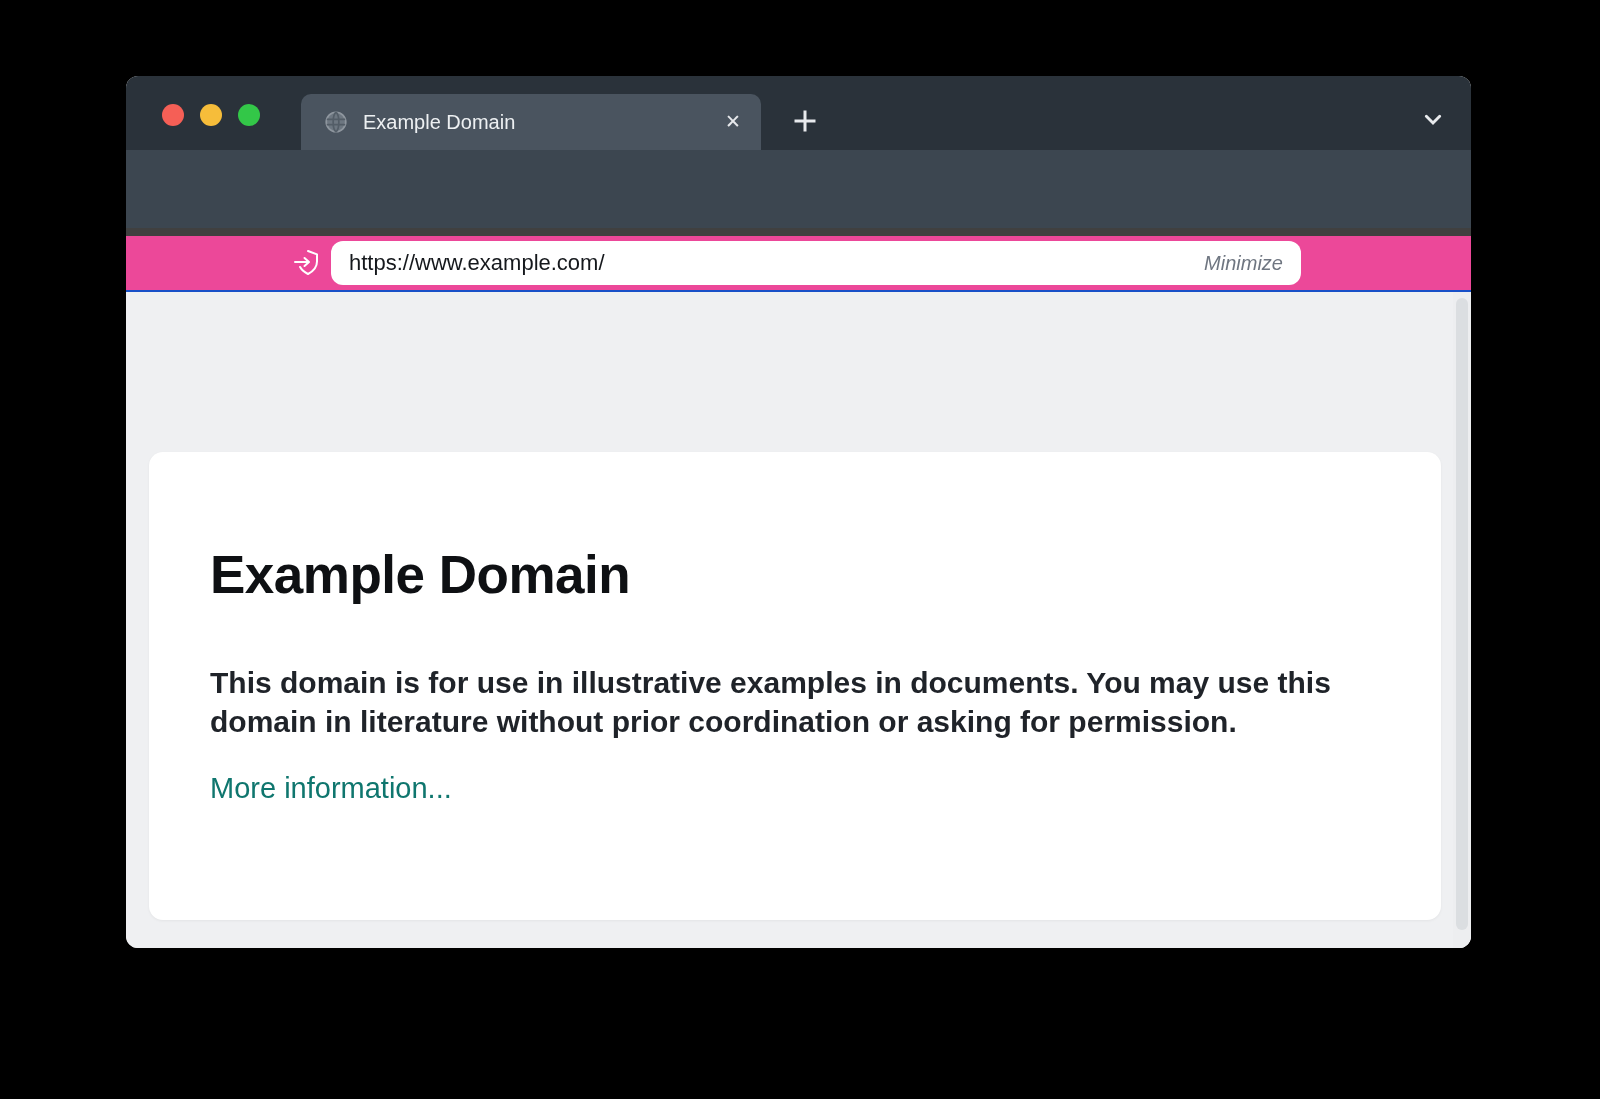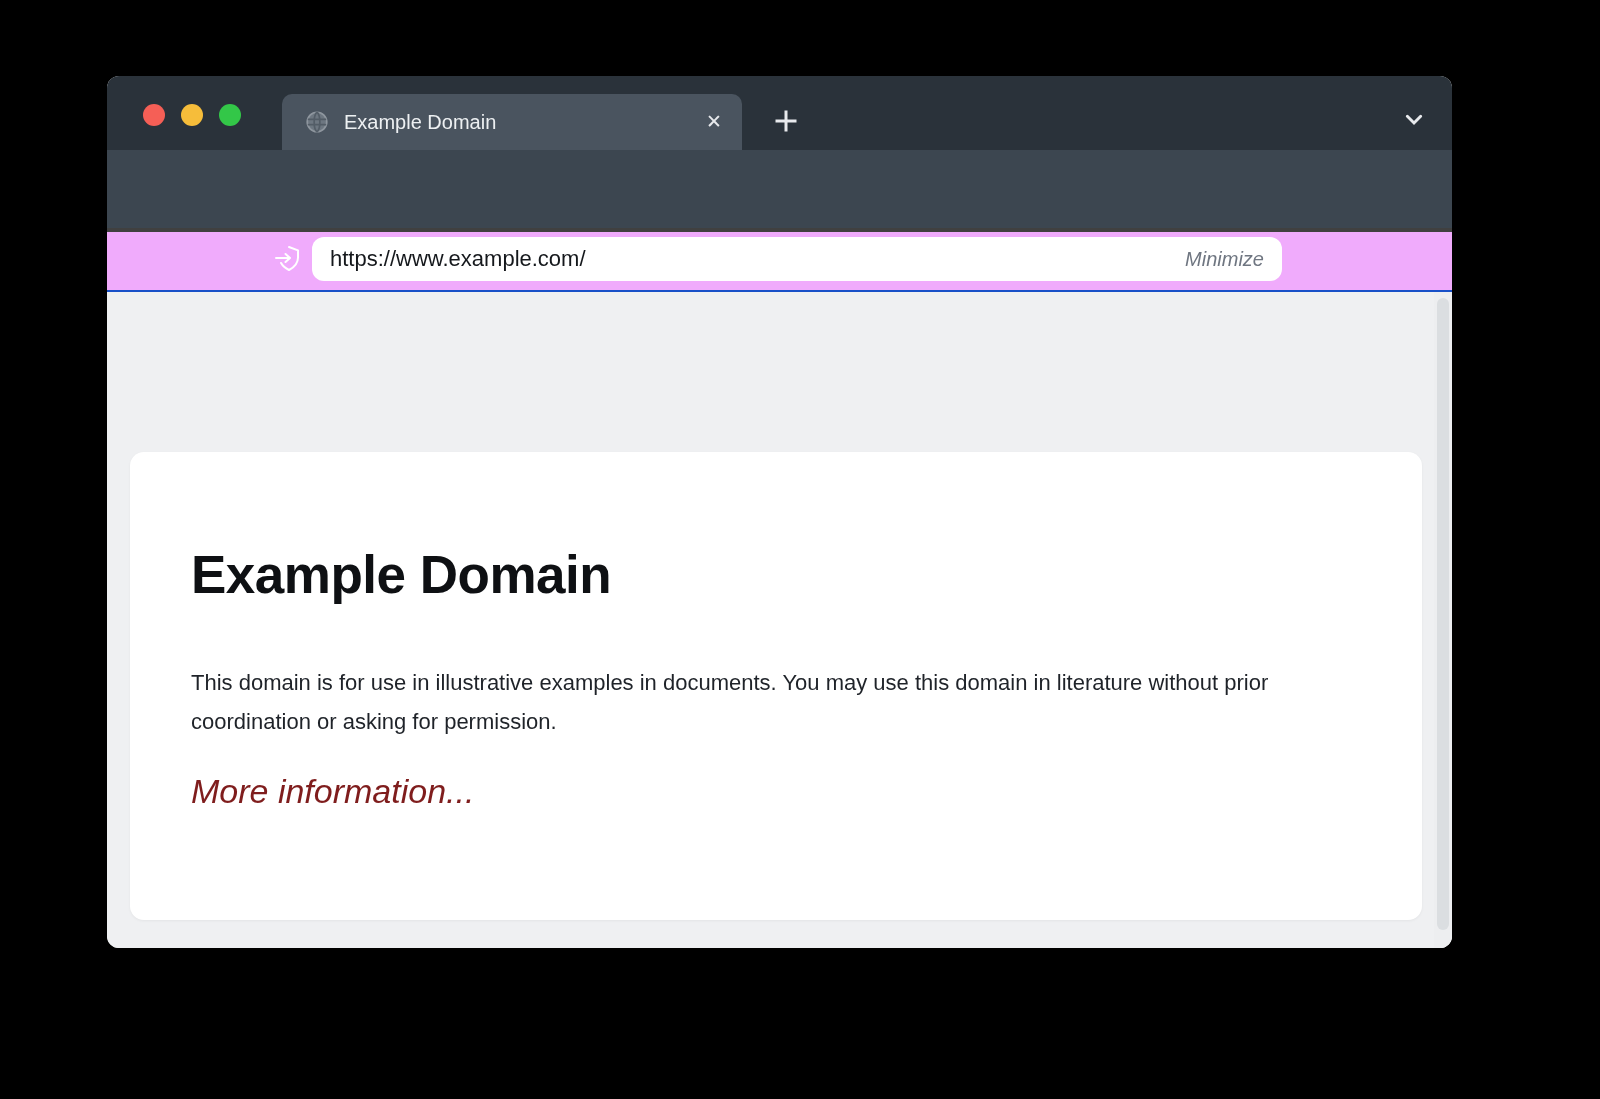--- a/index.html
+++ b/index.html
@@ -1,19 +1,19 @@
 <!DOCTYPE html>
 <html><head>
 <meta charset="utf-8">
 <style>
   * { margin:0; padding:0; box-sizing:border-box; }
   html,body { width:1600px; height:1099px; background:#000; font-family:"Liberation Sans", sans-serif; overflow:hidden; }
 
   .browser-window {
-    position:absolute; left:107px; top:76px; width:1345px; height:872px;
+    position:absolute; left:126px; top:76px; width:1345px; height:872px;
     border-radius:12px; overflow:hidden; background:#EFF0F2;
   }
 
   
   .tabstrip { position:absolute; left:0; top:0; width:100%; height:74px; background:#2A323A; }
   .traffic { position:absolute; top:28px; width:22px; height:22px; border-radius:50%; border:none; }
   .traffic.red { left:36px; background:#F55F56; }
   .traffic.yellow { left:74px; background:#F6BD3A; }
   .traffic.green { left:112px; background:#33C748; }
 
@@ -66,21 +66,21 @@
     position:absolute; right:-8px; bottom:-8px; min-width:30px; height:24px; padding:0 5px;
     background:#595F66; border-radius:4px; color:#fff; font-size:16px; line-height:24px; text-align:center;
   }
   .ext-black { left:1041px; background:#060607; border:2px solid #fff; border-radius:9px; }
   .ext-puzzle { left:1103px; color:#F1F3F4; }
   .ext-panel { left:1163px; color:#FFFFFF; }
   .avatar-btn { position:absolute; left:1222px; top:92px; width:40px; height:40px; border:none; padding:0; border-radius:50%; overflow:hidden; background:#B9BFC5; cursor:pointer; }
   .menu-btn { position:absolute; left:1290px; top:97px; width:30px; height:30px; background:none; border:none; color:#F1F3F4; cursor:pointer; }
 
   
-  .isolation-bar { position:absolute; left:0; top:152px; width:100%; height:64px; background:#f0abfc; border-top:4px solid #404040; border-bottom:2px solid #1850C8; }
+  .isolation-bar { position:absolute; left:0; top:152px; width:100%; height:64px; background:#ec4899; border-top:8px solid #404040; border-bottom:2px solid #1850C8; }
   .isolation-bar .shield { position:absolute; left:165px; top:11px; width:32px; height:32px; color:#fff; }
   .isolation-input {
     position:absolute; left:205px; top:5px; width:970px; height:44px;
     background:#fff; border-radius:12px;
   }
   .isolation-input .iso-url {
     position:absolute; left:18px; top:0; height:44px; line-height:44px;
     color:#15181C; font-size:22px; white-space:nowrap;
   }
   .isolation-input .minimize-btn {
@@ -96,25 +96,25 @@
   .content-card {
     position:absolute; left:23px; top:160px; width:1292px; height:468px;
     background:#FFFFFF; border-radius:14px; box-shadow:0 1px 3px rgba(0,0,0,.05);
   }
   .content-card h1 {
     position:absolute; left:61px; top:92px;
     font-size:53px; font-weight:700; color:#0E1013; letter-spacing:-.5px;
   }
   .content-card p {
     position:absolute; left:61px; top:212px; width:1160px;
-    font-size:22px; line-height:38.5px; color:#1F2329;
+    font-size:30px; line-height:38.5px; color:#1F2329;font-weight:bold;
   }
   .content-card a {
     position:absolute; left:61px; top:320px;
-    font-size:34px; color:#7f1d1d; text-decoration:none; cursor:pointer;font-style:italic;
+    font-size:29px; color:#0f766e; text-decoration:none; cursor:pointer;
   }
 
   svg { display:block; width:100%; height:100%; }
 </style>
 </head>
 <body>
 
 <div class="browser-window">
 
   <div class="tabstrip">

